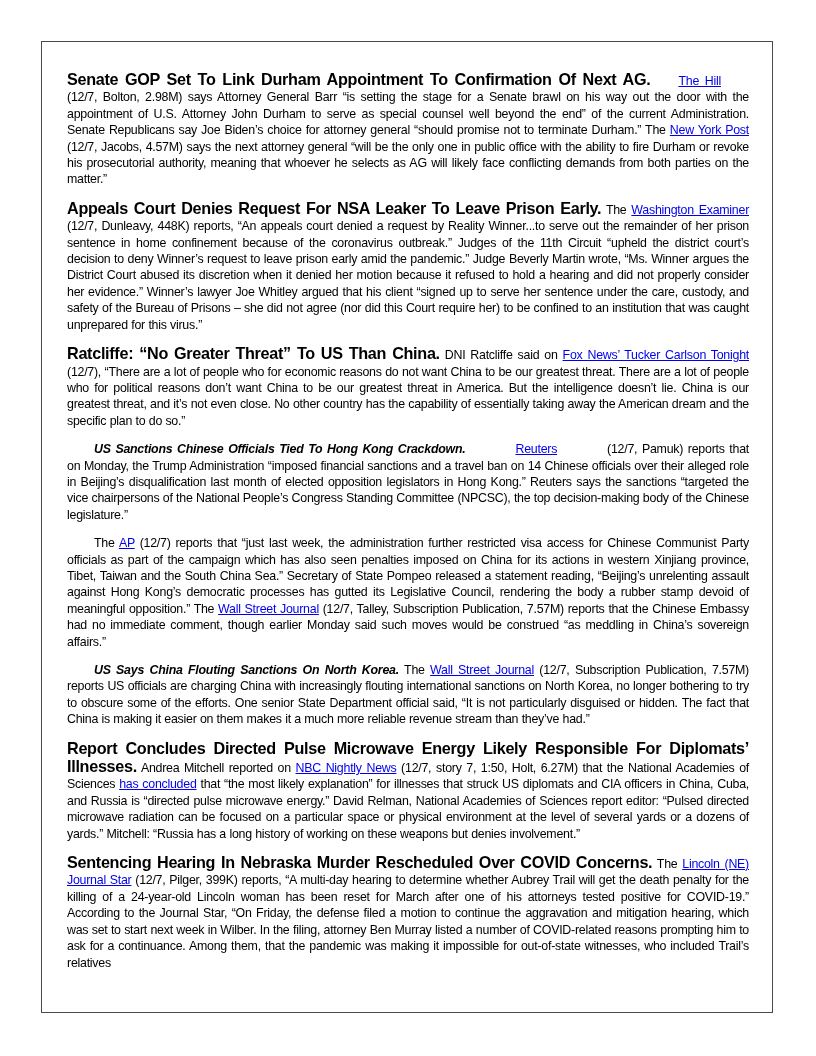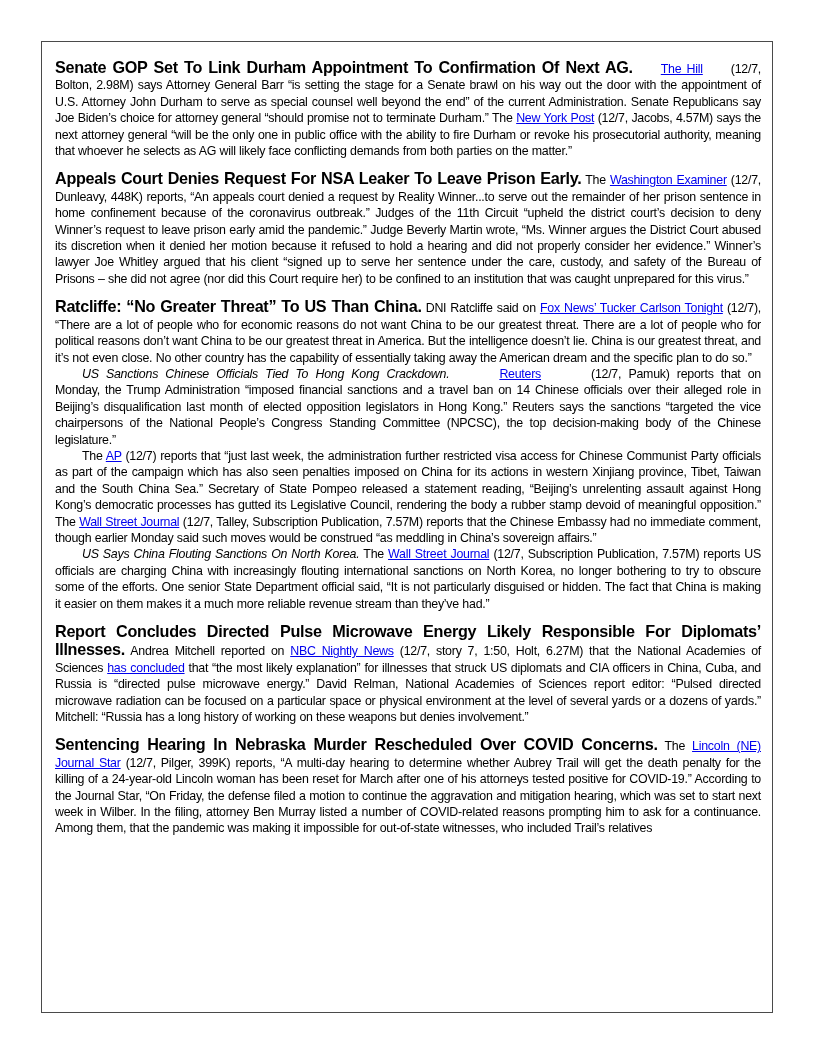--- a/index.html
+++ b/index.html
@@ -16,29 +16,29 @@
     left: 55px; top: 59px;
     width: 706px;
     font-family: "Liberation Sans", sans-serif;
     font-size: 12.4px;
     line-height: 16.4px;
     color: #000;
     text-align: justify;
     letter-spacing: -0.25px;
     word-spacing: 0.2px;
   }
-  .content p { margin: 0; }
+  .content p { margin: 12px; }
   .story { margin-bottom: 11px; }
   .headline {
     font-weight: bold;
     font-size: 16.2px;
     letter-spacing: -0.3px;
   }
   .subhead {
-    font-weight: normal;
+    font-weight: bold;
     font-style: italic;
   }
   .indent { text-indent: 27px; }
   a.src { color: #1a0dab; color: #0000ee; text-decoration: underline; }
   .gap-wide { display: inline-block; width: 28px; }
   .gap-mid { display: inline-block; width: 22px; }
 </style>
 </head>
 <body>
 

